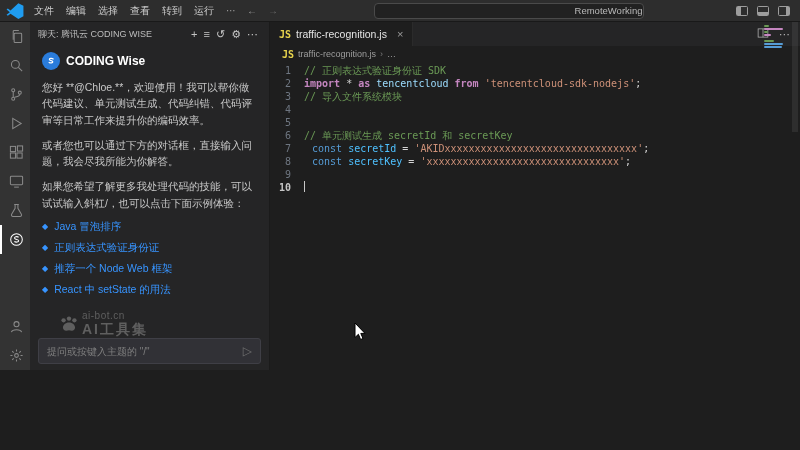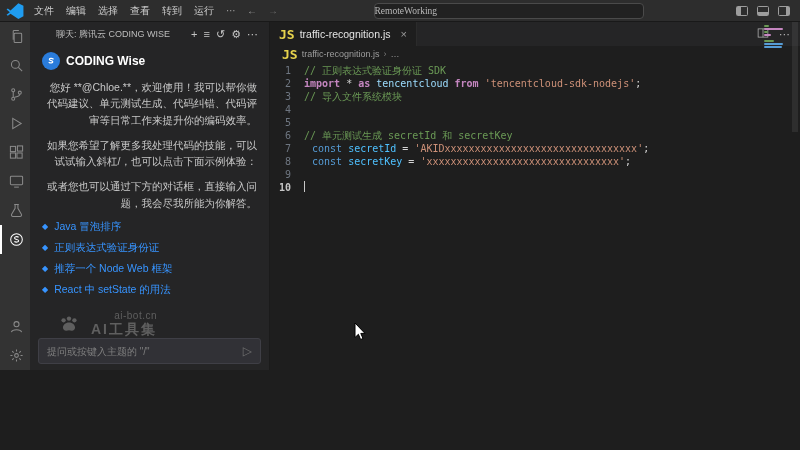--- a/index.html
+++ b/index.html
@@ -10,21 +10,21 @@
   
   .titlebar{height:22px;flex:0 0 22px;background:#2d2d2d;display:flex;align-items:center;
     padding:0 6px;gap:1px;border-bottom:1px solid #191919;}
   .vscode-logo{width:18px;height:16px;display:flex;align-items:center;justify-content:center;margin-right:3px;}
   .menu-bar{display:flex;align-items:center;}
   .menu-item{color:#cccccc;font-size:10px;padding:0 6px;height:18px;line-height:18px;border-radius:3px;white-space:nowrap;}
   .tb-icon{color:#9a9a9a;font-size:10px;padding:0 5px;}
   .tb-icon.dim{color:#6a6a6a;}
   .searchbox{flex:0 0 270px;height:16px;margin-left:auto;margin-right:auto;background:#212121;
     border:1px solid #4a4a4a;border-radius:4px;color:#b9b9b9;font-size:9.5px;
-    display:flex;align-items:center;justify-content:flex-start;font-family:Liberation Serif, serif;}
+    display:flex;align-items:center;justify-content:flex-end;}
   .layout-icons{display:flex;gap:9px;margin:0 4px 0 2px;}
   .li-box{width:12px;height:10px;border:1px solid #9d9d9d;border-radius:1.5px;position:relative;display:inline-block;}
   .li-box.sb::before{content:'';position:absolute;left:0;top:0;bottom:0;width:3.5px;background:#9d9d9d;}
   .li-box.pn::before{content:'';position:absolute;left:0;right:0;bottom:0;height:3px;background:#9d9d9d;}
   .li-box.ly::before{content:'';position:absolute;right:0;top:0;bottom:0;width:3.5px;background:#9d9d9d;}
 
   
   .main{flex:1;display:flex;min-height:0;}
 
   
@@ -32,48 +32,48 @@
   .ab-group{display:flex;flex-direction:column;}
   .ab-bottom{margin-top:auto;}
   .ab-item{width:30px;height:29px;display:flex;align-items:center;justify-content:center;
     color:#8a8a8a;border-left:2px solid transparent;}
   .ab-item svg{width:15px;height:15px;stroke-width:1.1;}
   .ab-item.active{color:#ffffff;border-left-color:#ffffff;}
 
   
   .sidebar{width:240px;flex:0 0 240px;background:#252526;display:flex;flex-direction:column;
     position:relative;border-right:1px solid #1b1b1b;}
-  .sb-header{height:24px;flex:0 0 24px;display:flex;align-items:center;padding:0 8px;color:#bdbdbd;font-size:9px;text-align:center;}
+  .sb-header{height:24px;flex:0 0 24px;display:flex;align-items:center;padding:0 8px;color:#bdbdbd;font-size:9px;}
   .sb-title{flex:1;white-space:nowrap;overflow:hidden;text-overflow:ellipsis;}
   .sb-h-icon{color:#c5c5c5;font-size:11px;padding:0 3px;line-height:1;}
-  .sb-content{flex:1;overflow:hidden;padding:2px 12px 0;text-align:right;}
+  .sb-content{flex:1;overflow:hidden;padding:2px 12px 0;}
   .assistant-row{display:flex;align-items:center;gap:6px;margin:4px 0 9px;}
   .assistant-logo{width:18px;height:18px;border-radius:50%;background:#2a7cdb;display:flex;
     align-items:center;justify-content:center;flex:0 0 18px;}
   .assistant-name{color:#ffffff;font-size:12px;font-weight:bold;}
   .chat-p{color:#c8c8c8;font-size:10.5px;line-height:1.55;margin-bottom:9px;}
   .example-link{display:flex;align-items:center;gap:6px;color:#3794ff;font-size:10.5px;margin:7px 0;cursor:pointer;}
   .ex-icon{font-size:8px;color:#3794ff;}
-  .watermark{display:flex;align-items:center;gap:9px;margin-top:13px;color:#5f5f5f;padding-left:14px;}
+  .watermark{display:flex;align-items:center;gap:0;margin-top:13px;color:#5f5f5f;padding-left:14px;}
   .watermark svg{width:26px;height:26px;}
   .wm-site{font-size:10px;letter-spacing:.5px;}
   .wm-name{font-size:14px;font-weight:bold;letter-spacing:2px;}
   .sb-input{position:absolute;left:8px;right:8px;bottom:6px;height:26px;background:#313136;
     border:1px solid #3f3f46;border-radius:3px;display:flex;align-items:center;padding:0 8px;gap:6px;}
   .sb-input input{flex:1;background:transparent;border:none;outline:none;color:#cccccc;font-size:10px;
     font-family:"Liberation Sans","DejaVu Sans",sans-serif;}
   .sb-input input::placeholder{color:#7e7e7e;}
   .send-icon{color:#6f6f6f;font-size:12px;line-height:1;}
 
   
   .editor{flex:1;min-width:0;position:relative;display:flex;flex-direction:column;background:#1e1e1e;}
   .tabbar{height:24px;flex:0 0 24px;background:#252526;display:flex;align-items:stretch;}
   .tab{display:flex;align-items:center;gap:5px;background:#1e1e1e;padding:0 9px;font-size:10.5px;
     color:#e4e4e4;border-right:1px solid #2b2b2b;}
-  .js-badge{color:#e8d44d;font-size:13px;font-weight:bold;font-family:"DejaVu Sans Mono","Liberation Mono",monospace;}
+  .js-badge{color:#e8d44d;font-size:10px;font-weight:bold;font-family:"DejaVu Sans Mono","Liberation Mono",monospace;}
   .tab-close{color:#9a9a9a;font-size:11px;margin-left:5px;}
   .editor-actions{margin-left:auto;display:flex;align-items:center;gap:10px;padding:0 10px;color:#b6b6b6;font-size:11px;}
   .editor-actions svg{width:12px;height:12px;}
   .breadcrumb{height:16px;flex:0 0 16px;display:flex;align-items:center;gap:4px;padding:0 12px;
     font-size:9px;color:#9d9d9d;}
   .bc-sep{color:#7c7c7c;}
   .code{flex:1;position:relative;font-family:"DejaVu Sans Mono","Liberation Mono",monospace;
     font-size:10px;padding-top:2px;}
   .code-line{display:flex;height:13px;line-height:13px;}
   .ln{flex:0 0 34px;width:34px;text-align:right;padding-right:13px;color:#6e7681;}
@@ -213,22 +213,22 @@
         <div class="assistant-row">
           <span class="assistant-logo">
             <svg viewBox="0 0 16 16" width="12" height="12">
                 <path d="M11 5.2C9 3.8 5.6 4.4 5.8 6c.2 1.9 4.6.9 4.6 2.9 0 1.6-3 2.1-4.9 1" fill="none" stroke="#ffffff" stroke-width="1.6" stroke-linecap="round"></path>
               </svg>
           </span>
           <b class="assistant-name">CODING Wise</b>
         </div>
         <div id="chat-paragraphs">
             <p class="chat-p">您好 **@Chloe.**，欢迎使用！我可以帮你做代码建议、单元测试生成、代码纠错、代码评审等日常工作来提升你的编码效率。</p>
+            <p class="chat-p">或者您也可以通过下方的对话框，直接输入问题，我会尽我所能为你解答。</p>
             <p class="chat-p">如果您希望了解更多我处理代码的技能，可以试试输入斜杠/，也可以点击下面示例体验：</p>
-            <p class="chat-p">或者您也可以通过下方的对话框，直接输入问题，我会尽我所能为你解答。</p>
           </div>
         <div id="chat-examples">
             <div class="example-link">
               <span class="ex-icon">◆</span>
               <span>Java 冒泡排序</span>
             </div>
             <div class="example-link">
               <span class="ex-icon">◆</span>
               <span>正则表达式验证身份证</span>
             </div>

